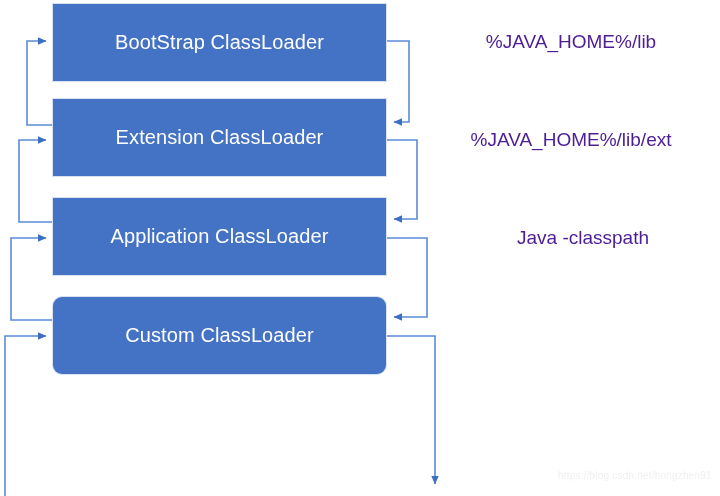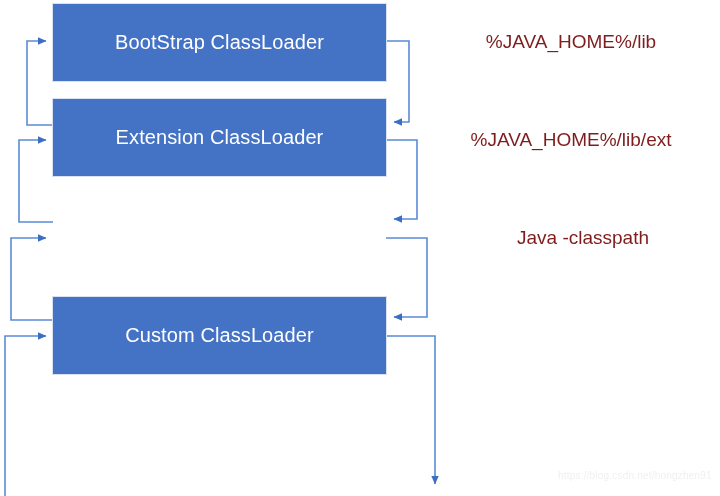--- a/index.html
+++ b/index.html
@@ -42,38 +42,38 @@
   .loader-box .box-label {
     color: #ffffff;
     font-size: 20px;
     font-weight: 400;
     letter-spacing: 0.1px;
     white-space: nowrap;
     text-align: center;
   }
   .side-note {
     position: absolute;
-    color: #7f1d1d;
+    color: #4c1d95;
     font-size: 19px;
     font-weight: 400;
     white-space: nowrap;
     text-align: center;
     transform: translate(-50%, -50%);
   }
   .watermark {
     position: absolute;
     color: #f0f0f0;
     font-size: 10px;
     white-space: nowrap;
     letter-spacing: 0.2px;
   }
   #box-bootstrap   { top: 4px; }
   #box-extension   { top: 99px; }
   #box-application { top: 198px; }
-  #box-custom      { top: 297px; }
+  #box-custom      { top: 297px; border-radius: 9px; }
 </style>
 </head>
 <body>
 
 <div id="canvas">
 
   <svg id="arrow-layer" viewBox="0 0 720 496" width="720" height="496" xmlns="http://www.w3.org/2000/svg">
     <defs>
       <marker id="ah-right" markerWidth="9" markerHeight="9" refX="8" refY="4.5" orient="auto" markerUnits="userSpaceOnUse">
         <path d="M0,0.8 L8.5,4.5 L0,8.2 z" fill="#3C6FC4"></path>
@@ -101,20 +101,23 @@
   </svg>
 
   <div class="loader-box" id="box-bootstrap">
     <span class="box-label">BootStrap ClassLoader</span>
   </div>
 
   <div class="loader-box" id="box-extension">
     <span class="box-label">Extension ClassLoader</span>
   </div>
 
+  <div class="loader-box" id="box-application">
+    <span class="box-label">Application ClassLoader</span>
+  </div>
 
   <div class="loader-box" id="box-custom">
     <span class="box-label">Custom ClassLoader</span>
   </div>
 
   <div class="side-note" style="left:571px; top:42px;">%JAVA_HOME%/lib</div>
 
   <div class="side-note" style="left:583px; top:238px;">Java -classpath</div>
 
   <div class="side-note" style="left:571px; top:140px;">%JAVA_HOME%/lib/ext</div>

